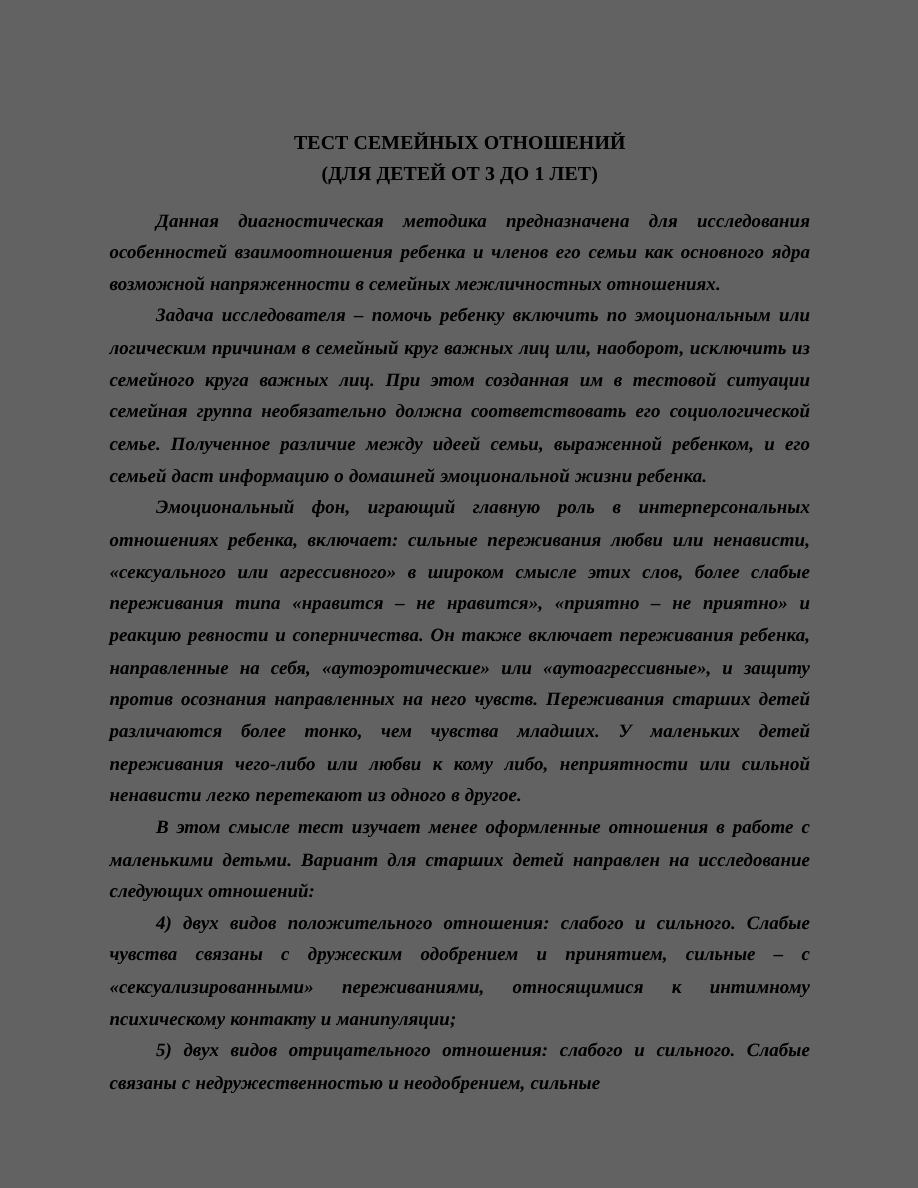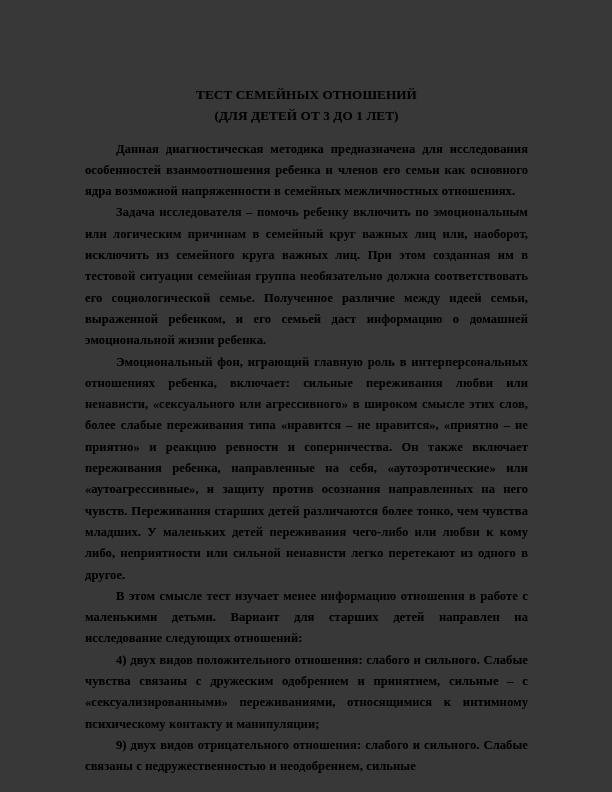--- a/index.html
+++ b/index.html
@@ -5,21 +5,21 @@
 <style>
   html, body {
     margin: 0;
     padding: 0;
     background: #ffffff;
   }
   .page {
     position: relative;
     width: 612px;
     height: 792px;
-    background: #b91c1c;
+    background: #15803d;
     overflow: hidden;
     font-family: "Liberation Serif", "DejaVu Serif", serif;
     color: #000000;
     -webkit-font-smoothing: none;
   }
   .content {
     position: absolute;
     left: 73px;
     top: 84px;
     width: 467px;
@@ -30,22 +30,23 @@
     font-size: 13.2px;
     line-height: 21.3px;
     letter-spacing: 0.1px;
     margin: 0;
   }
   .doc-title .title-line {
     display: block;
     white-space: nowrap;
   }
   .body-text {
-    margin: 12px;
+    margin: 0;
     padding: 0;
+    font-style: italic;
   }
   .para {
     margin: 0;
     padding: 0;
     font-weight: bold;
     font-size: 12.6px;
     line-height: 21.3px;
     text-align: justify;
     text-justify: inter-word;
     text-indent: 31px;
@@ -75,21 +76,21 @@
       <span class="title-line">(ДЛЯ ДЕТЕЙ ОТ 3 ДО 1 ЛЕТ)</span>
     </h1>
 
     <div class="body-text">
       <p class="para">Данная диагностическая методика предназначена для исследования особенностей взаимоотношения ребенка и членов его семьи как основного ядра возможной напряженности в семейных межличностных отношениях.</p>
 
       <p class="para">Задача исследователя – помочь ребенку включить по эмоциональным или логическим причинам в семейный круг важных лиц или, наоборот, исключить из семейного круга важных лиц. При этом созданная им в тестовой ситуации семейная группа необязательно должна соответствовать его социологической семье. Полученное различие между идеей семьи, выраженной ребенком, и его семьей даст информацию о домашней эмоциональной жизни ребенка.</p>
 
       <p class="para">Эмоциональный фон, играющий главную роль в интерперсональных отношениях ребенка, включает: сильные переживания любви или ненависти, «сексуального или агрессивного» в широком смысле этих слов, более слабые переживания типа «нравится – не нравится», «приятно – не приятно» и реакцию ревности и соперничества. Он также включает переживания ребенка, направленные на себя, «аутоэротические» или «аутоагрессивные», и защиту против осознания направленных на него чувств. Переживания старших детей различаются более тонко, чем чувства младших. У маленьких детей переживания чего-либо или любви к кому либо, неприятности или сильной ненависти легко перетекают из одного в другое.</p>
 
-      <p class="para">В этом смысле тест изучает менее информацию отношения в работе с маленькими детьми. Вариант для старших детей направлен на исследование следующих отношений:</p>
+      <p class="para">В этом смысле тест изучает менее оформленные отношения в работе с маленькими детьми. Вариант для старших детей направлен на исследование следующих отношений:</p>
 
       <p class="para list-item">4) двух видов положительного отношения: слабого и сильного. Слабые чувства связаны с дружеским одобрением и принятием, сильные – с «сексуализированными» переживаниями, относящимися к интимному психическому контакту и манипуляции;</p>
 
-      <p class="para list-item">9) двух видов отрицательного отношения: слабого и сильного. Слабые связаны с недружественностью и неодобрением, сильные</p>
+      <p class="para list-item">5) двух видов отрицательного отношения: слабого и сильного. Слабые связаны с недружественностью и неодобрением, сильные</p>
     </div>
 
   </div>
 </div>
 
 </body></html>

